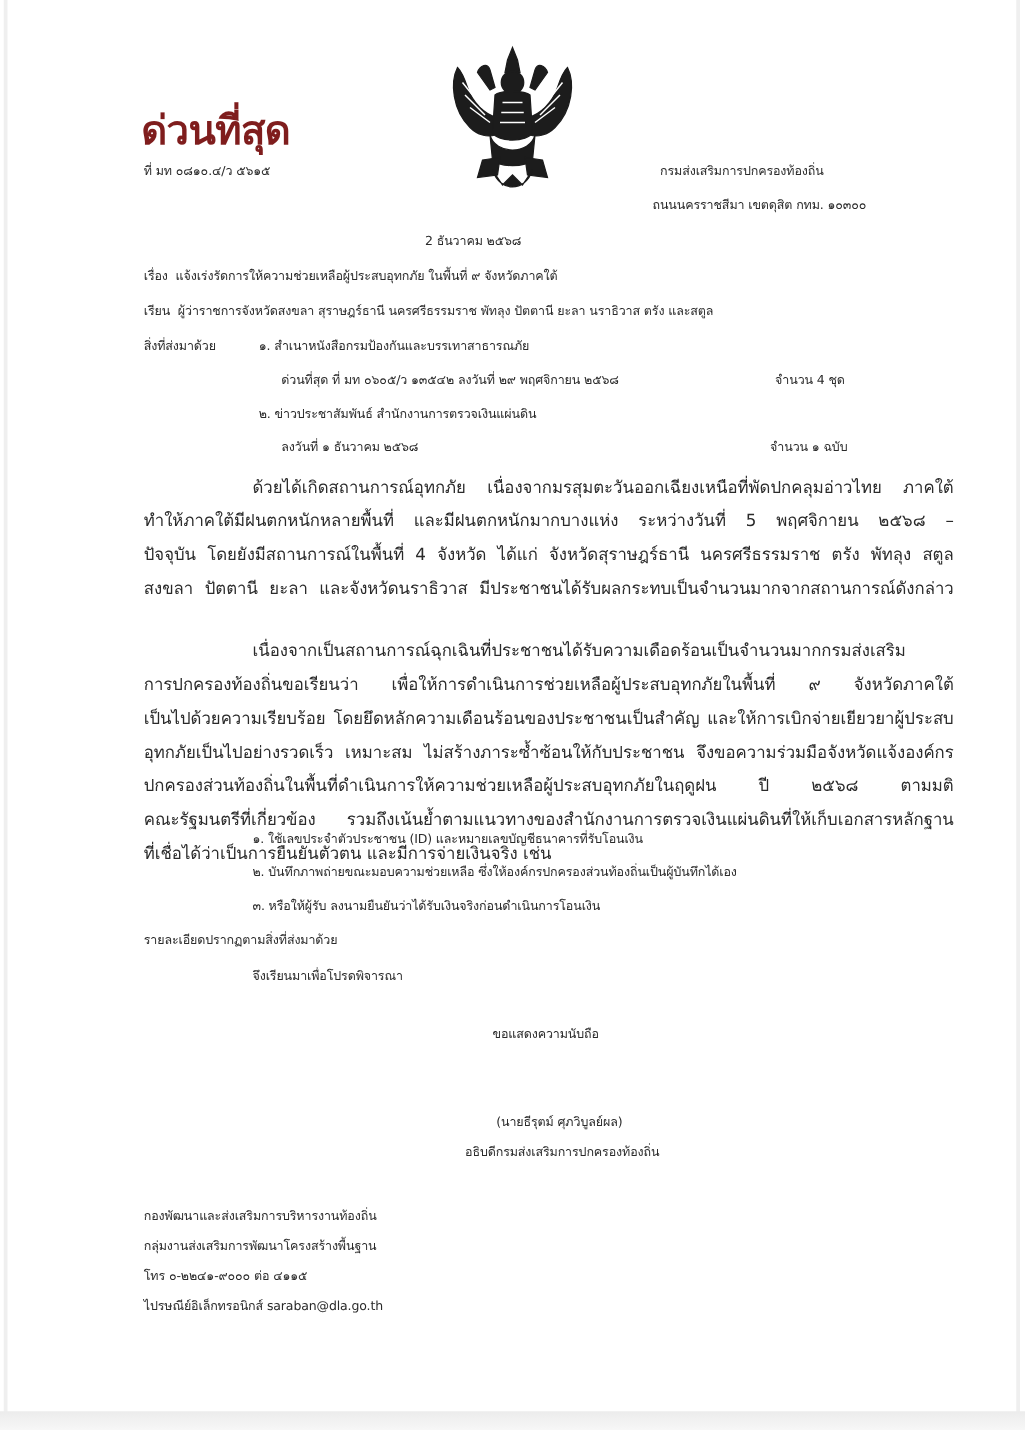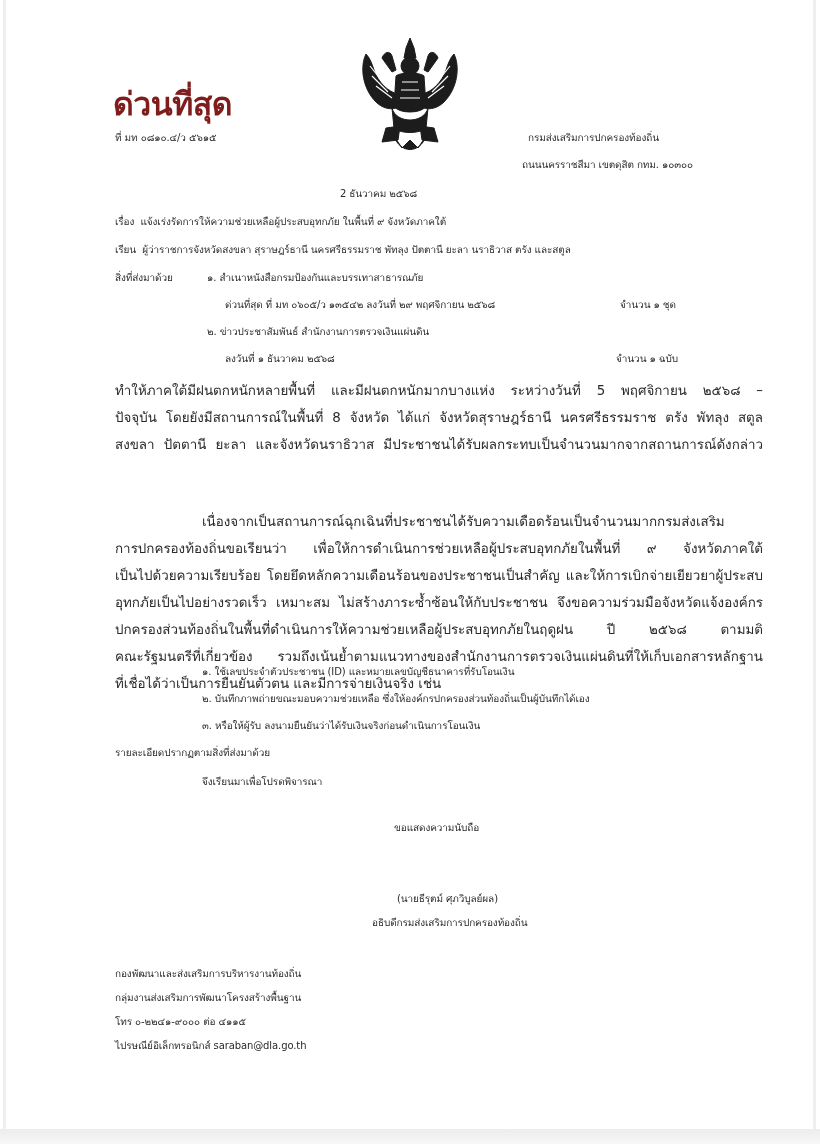--- a/index.html
+++ b/index.html
@@ -61,28 +61,29 @@
 <div class="abs" style="left:115px; top:212px;">
   <span>เรื่อง</span>&nbsp;&nbsp;<span>แจ้งเร่งรัดการให้ความช่วยเหลือผู้ประสบอุทกภัย ในพื้นที่ ๙ จังหวัดภาคใต้</span>
 </div>
 <div class="abs" style="left:115px; top:240px;">
   <span>เรียน</span>&nbsp;&nbsp;<span>ผู้ว่าราชการจังหวัดสงขลา สุราษฎร์ธานี นครศรีธรรมราช พัทลุง ปัตตานี ยะลา นราธิวาส ตรัง และสตูล</span>
 </div>
 
 <div class="abs" style="left:115px; top:268px;">สิ่งที่ส่งมาด้วย</div>
 <div class="abs" style="left:207px; top:268px;">๑. สำเนาหนังสือกรมป้องกันและบรรเทาสาธารณภัย</div>
 <div class="abs" style="left:225px; top:295px;">ด่วนที่สุด ที่ มท ๐๖๐๕/ว ๑๓๕๔๒ ลงวันที่ ๒๙ พฤศจิกายน ๒๕๖๘</div>
-<div class="abs" style="left:620px; top:295px;">จำนวน ๑ ชุด</div>
+<div class="abs" style="left:620px; top:295px;">จำนวน 4 ชุด</div>
 <div class="abs" style="left:207px; top:322px;">๒. ข่าวประชาสัมพันธ์ สำนักงานการตรวจเงินแผ่นดิน</div>
 <div class="abs" style="left:225px; top:349px;">ลงวันที่ ๑ ธันวาคม ๒๕๖๘</div>
 <div class="abs" style="left:616px; top:349px;">จำนวน ๑ ฉบับ</div>
 
 <div class="para" style="top:377px;">
+  <span class="justify-line" style="padding-left:87px;">ด้วยได้เกิดสถานการณ์อุทกภัย เนื่องจากมรสุมตะวันออกเฉียงเหนือที่พัดปกคลุมอ่าวไทย ภาคใต้</span>
   <span class="justify-line">ทำให้ภาคใต้มีฝนตกหนักหลายพื้นที่ และมีฝนตกหนักมากบางแห่ง ระหว่างวันที่ 5 พฤศจิกายน ๒๕๖๘ –</span>
-  <span class="justify-line">ปัจจุบัน โดยยังมีสถานการณ์ในพื้นที่ 8 จังหวัด ได้แก่ จังหวัดสุราษฎร์ธานี นครศรีธรรมราช ตรัง พัทลุง สตูล</span>
+  <span class="justify-line">ปัจจุบัน โดยยังมีสถานการณ์ในพื้นที่ 4 จังหวัด ได้แก่ จังหวัดสุราษฎร์ธานี นครศรีธรรมราช ตรัง พัทลุง สตูล</span>
   <span class="justify-line">สงขลา ปัตตานี ยะลา และจังหวัดนราธิวาส มีประชาชนได้รับผลกระทบเป็นจำนวนมากจากสถานการณ์ดังกล่าว</span>
 </div>
 
 <div class="para" style="top:508px;">
   <span class="justify-line" style="padding-left:87px;">เนื่องจากเป็นสถานการณ์ฉุกเฉินที่ประชาชนได้รับความเดือดร้อนเป็นจำนวนมากกรมส่งเสริม</span>
   <span class="justify-line">การปกครองท้องถิ่นขอเรียนว่า เพื่อให้การดำเนินการช่วยเหลือผู้ประสบอุทกภัยในพื้นที่ ๙ จังหวัดภาคใต้</span>
   <span class="justify-line">เป็นไปด้วยความเรียบร้อย โดยยึดหลักความเดือนร้อนของประชาชนเป็นสำคัญ และให้การเบิกจ่ายเยียวยาผู้ประสบ</span>
   <span class="justify-line">อุทกภัยเป็นไปอย่างรวดเร็ว เหมาะสม ไม่สร้างภาระซ้ำซ้อนให้กับประชาชน จึงขอความร่วมมือจังหวัดแจ้งองค์กร</span>
   <span class="justify-line">ปกครองส่วนท้องถิ่นในพื้นที่ดำเนินการให้ความช่วยเหลือผู้ประสบอุทกภัยในฤดูฝน ปี ๒๕๖๘ ตามมติ</span>
   <span class="justify-line">คณะรัฐมนตรีที่เกี่ยวข้อง รวมถึงเน้นย้ำตามแนวทางของสำนักงานการตรวจเงินแผ่นดินที่ให้เก็บเอกสารหลักฐาน</span>

